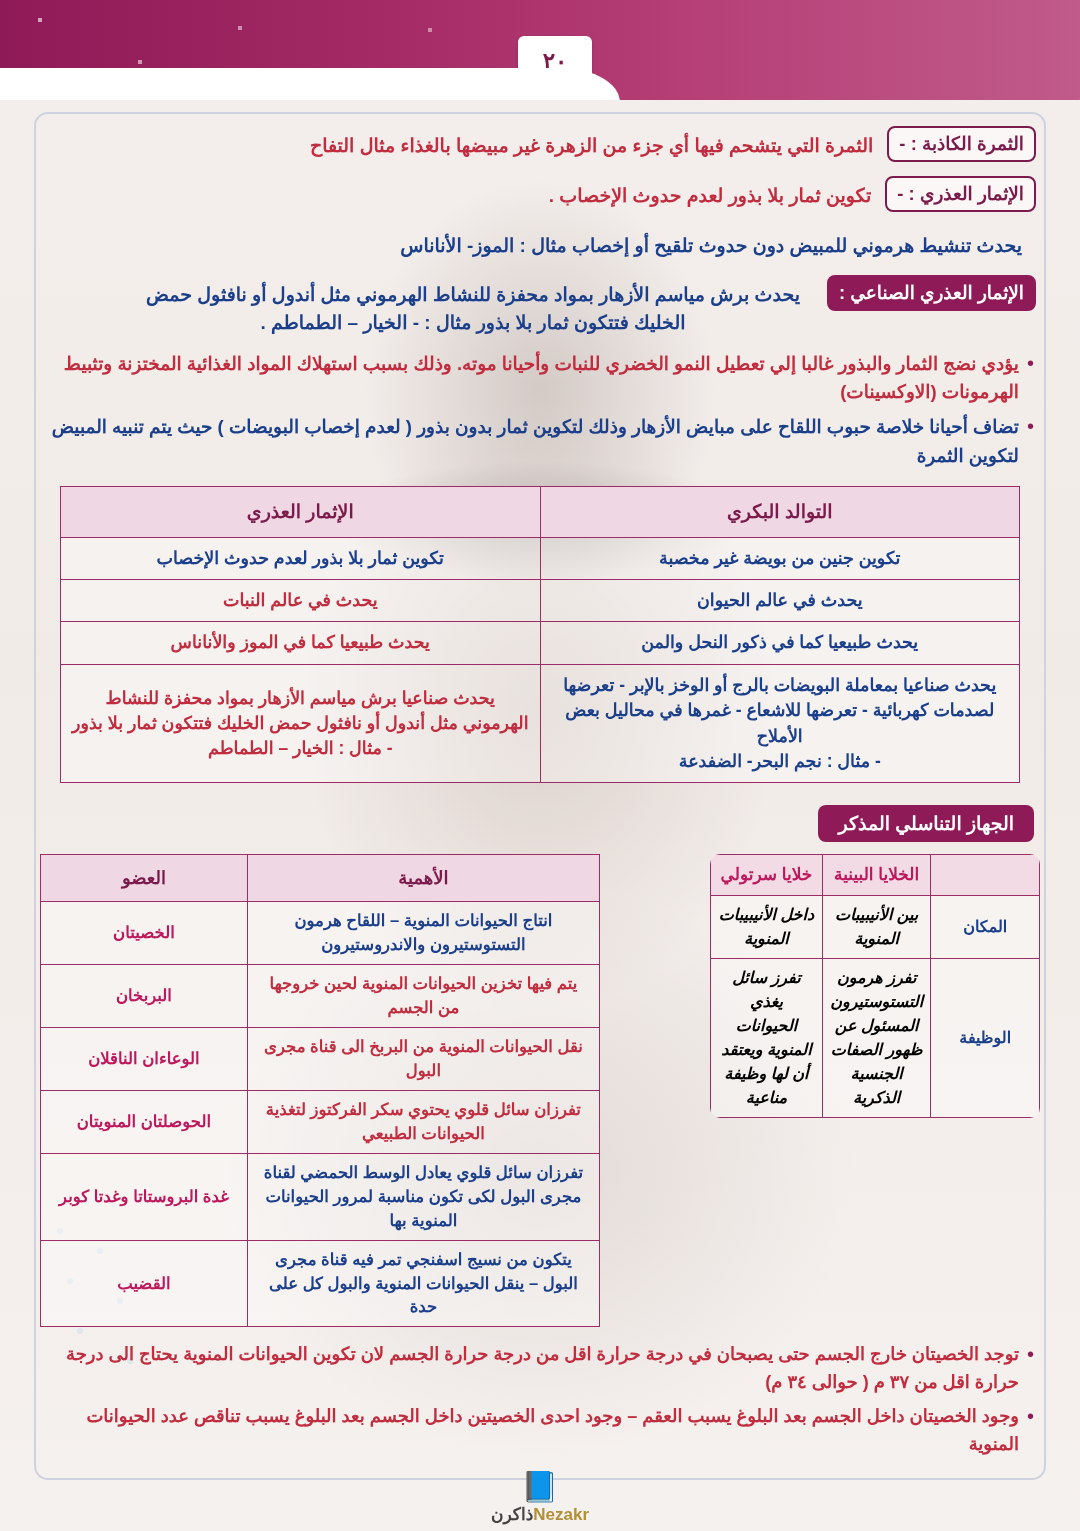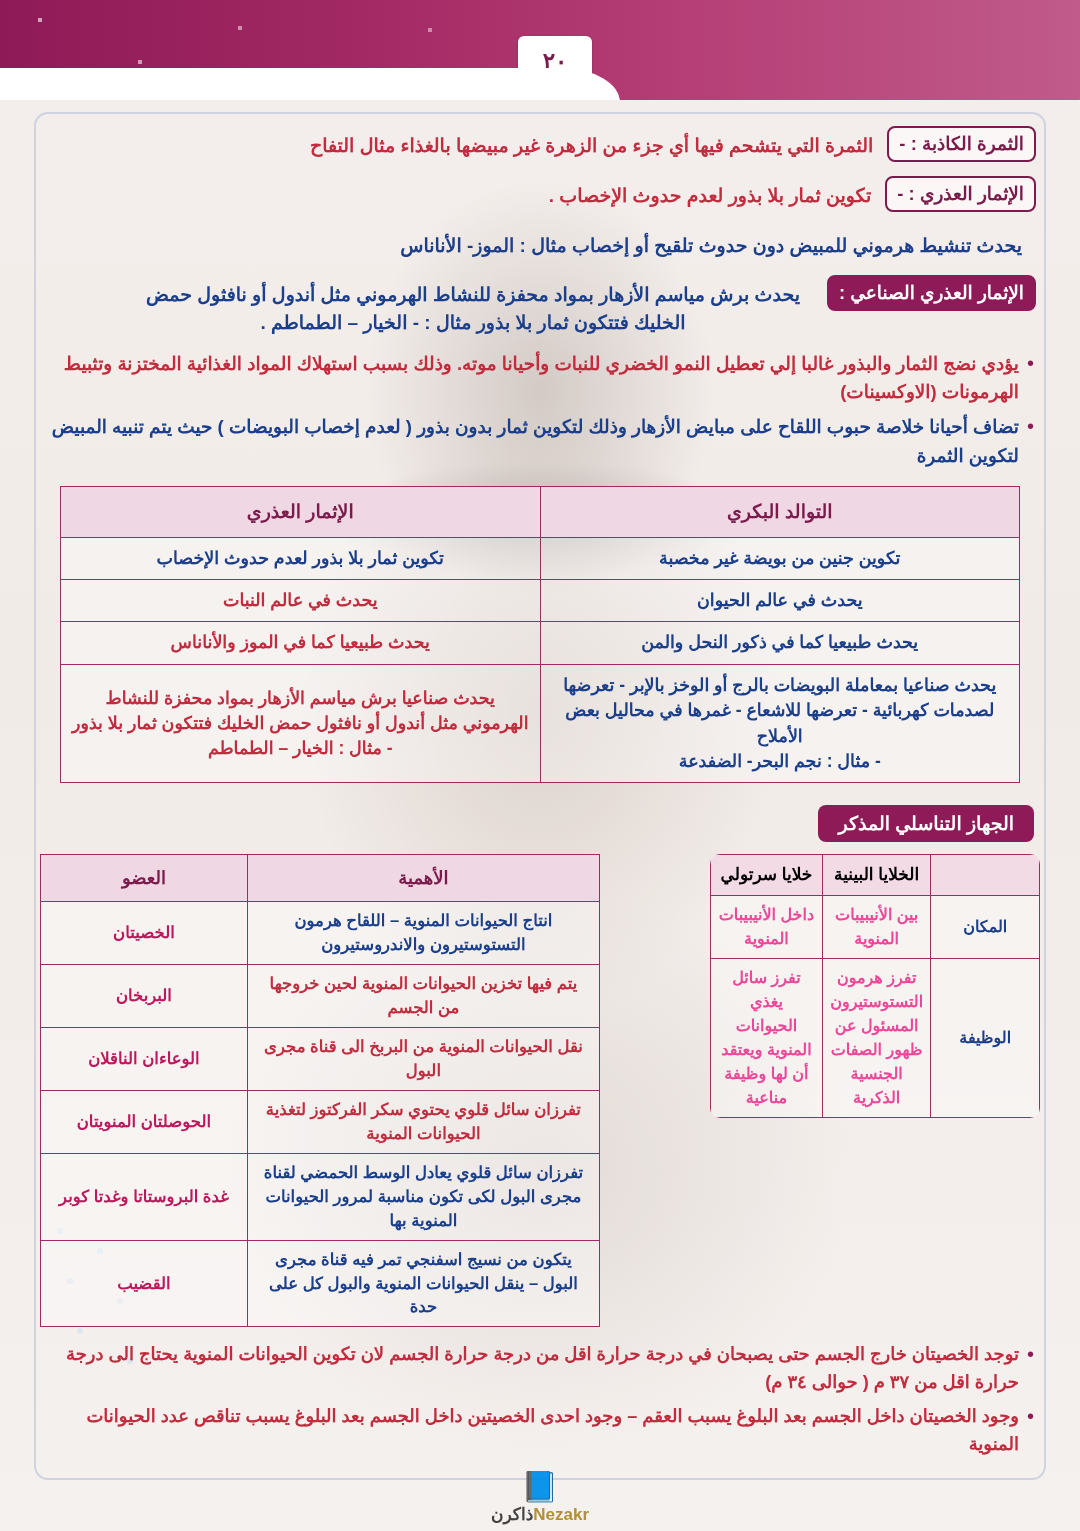--- a/index.html
+++ b/index.html
@@ -122,24 +122,24 @@
   .t2 { width:560px; background:rgba(255,255,255,.35); }
   .t2 th, .t2 td { border:1.5px solid #9b2c66; padding:7px 9px; text-align:center; font-size:16.5px;
                    font-weight:bold; line-height:1.45; }
   .t2 thead th { background:#f0d7e4; color:#7b1b4b; font-size:18px; padding:10px 8px; }
   .t2 td.org { color:#be185d; white-space:nowrap; }
   .t2 td.imp { color:#1b3f8b; }
   .t2 td.imp.rose { color:#c12c3f; }
 
   .t3 { width:330px; background:rgba(255,255,255,.35); border-radius:10px; overflow:hidden; }
   .t3 th, .t3 td { border:1.5px solid #9b2c66; padding:7px 6px; text-align:center; font-size:16px;
-                   font-weight:bold; line-height:1.5; color:#000000; }
+                   font-weight:bold; line-height:1.5; color:#be185d; }
   .t3 thead th { background:#f3dbe6; font-size:17px; }
   .t3 td.lbl { color:#1b3f8b; }
-  .t3 td.c2 { color:#ec4899; }
+  .t3 td.c2 { color:#000000;font-style:italic; }
 
   
   .footer-bullets { margin:14px 12px 0 6px; }
   .footer-bullets .bullet p { font-size:18px; }
 
   
   .wm {
     position:absolute; left:50%; transform:translateX(-50%); bottom:6px;
     text-align:center; z-index:8; opacity:.95;
   }
@@ -276,21 +276,21 @@
         </tr>
         <tr>
           <td class="imp rose">يتم فيها تخزين الحيوانات المنوية لحين خروجها من الجسم</td>
           <td class="org">البربخان</td>
         </tr>
         <tr>
           <td class="imp rose">نقل الحيوانات المنوية من البربخ الى قناة مجرى البول</td>
           <td class="org">الوعاءان الناقلان</td>
         </tr>
         <tr>
-          <td class="imp rose">تفرزان سائل قلوي يحتوي سكر الفركتوز لتغذية الحيوانات المنوية</td>
+          <td class="imp rose">تفرزان سائل قلوي يحتوي سكر الفركتوز لتغذية الحيوانات الطبيعي</td>
           <td class="org">الحوصلتان المنويتان</td>
         </tr>
         <tr>
           <td class="imp">تفرزان سائل قلوي يعادل الوسط الحمضي لقناة مجرى البول لكى تكون مناسبة لمرور الحيوانات المنوية بها</td>
           <td class="org" style="white-space:normal;">غدة البروستاتا وغدتا كوبر</td>
         </tr>
         <tr>
           <td class="imp">يتكون من نسيج اسفنجي تمر فيه قناة مجرى البول – ينقل الحيوانات المنوية والبول كل على حدة</td>
           <td class="org">القضيب</td>
         </tr>

